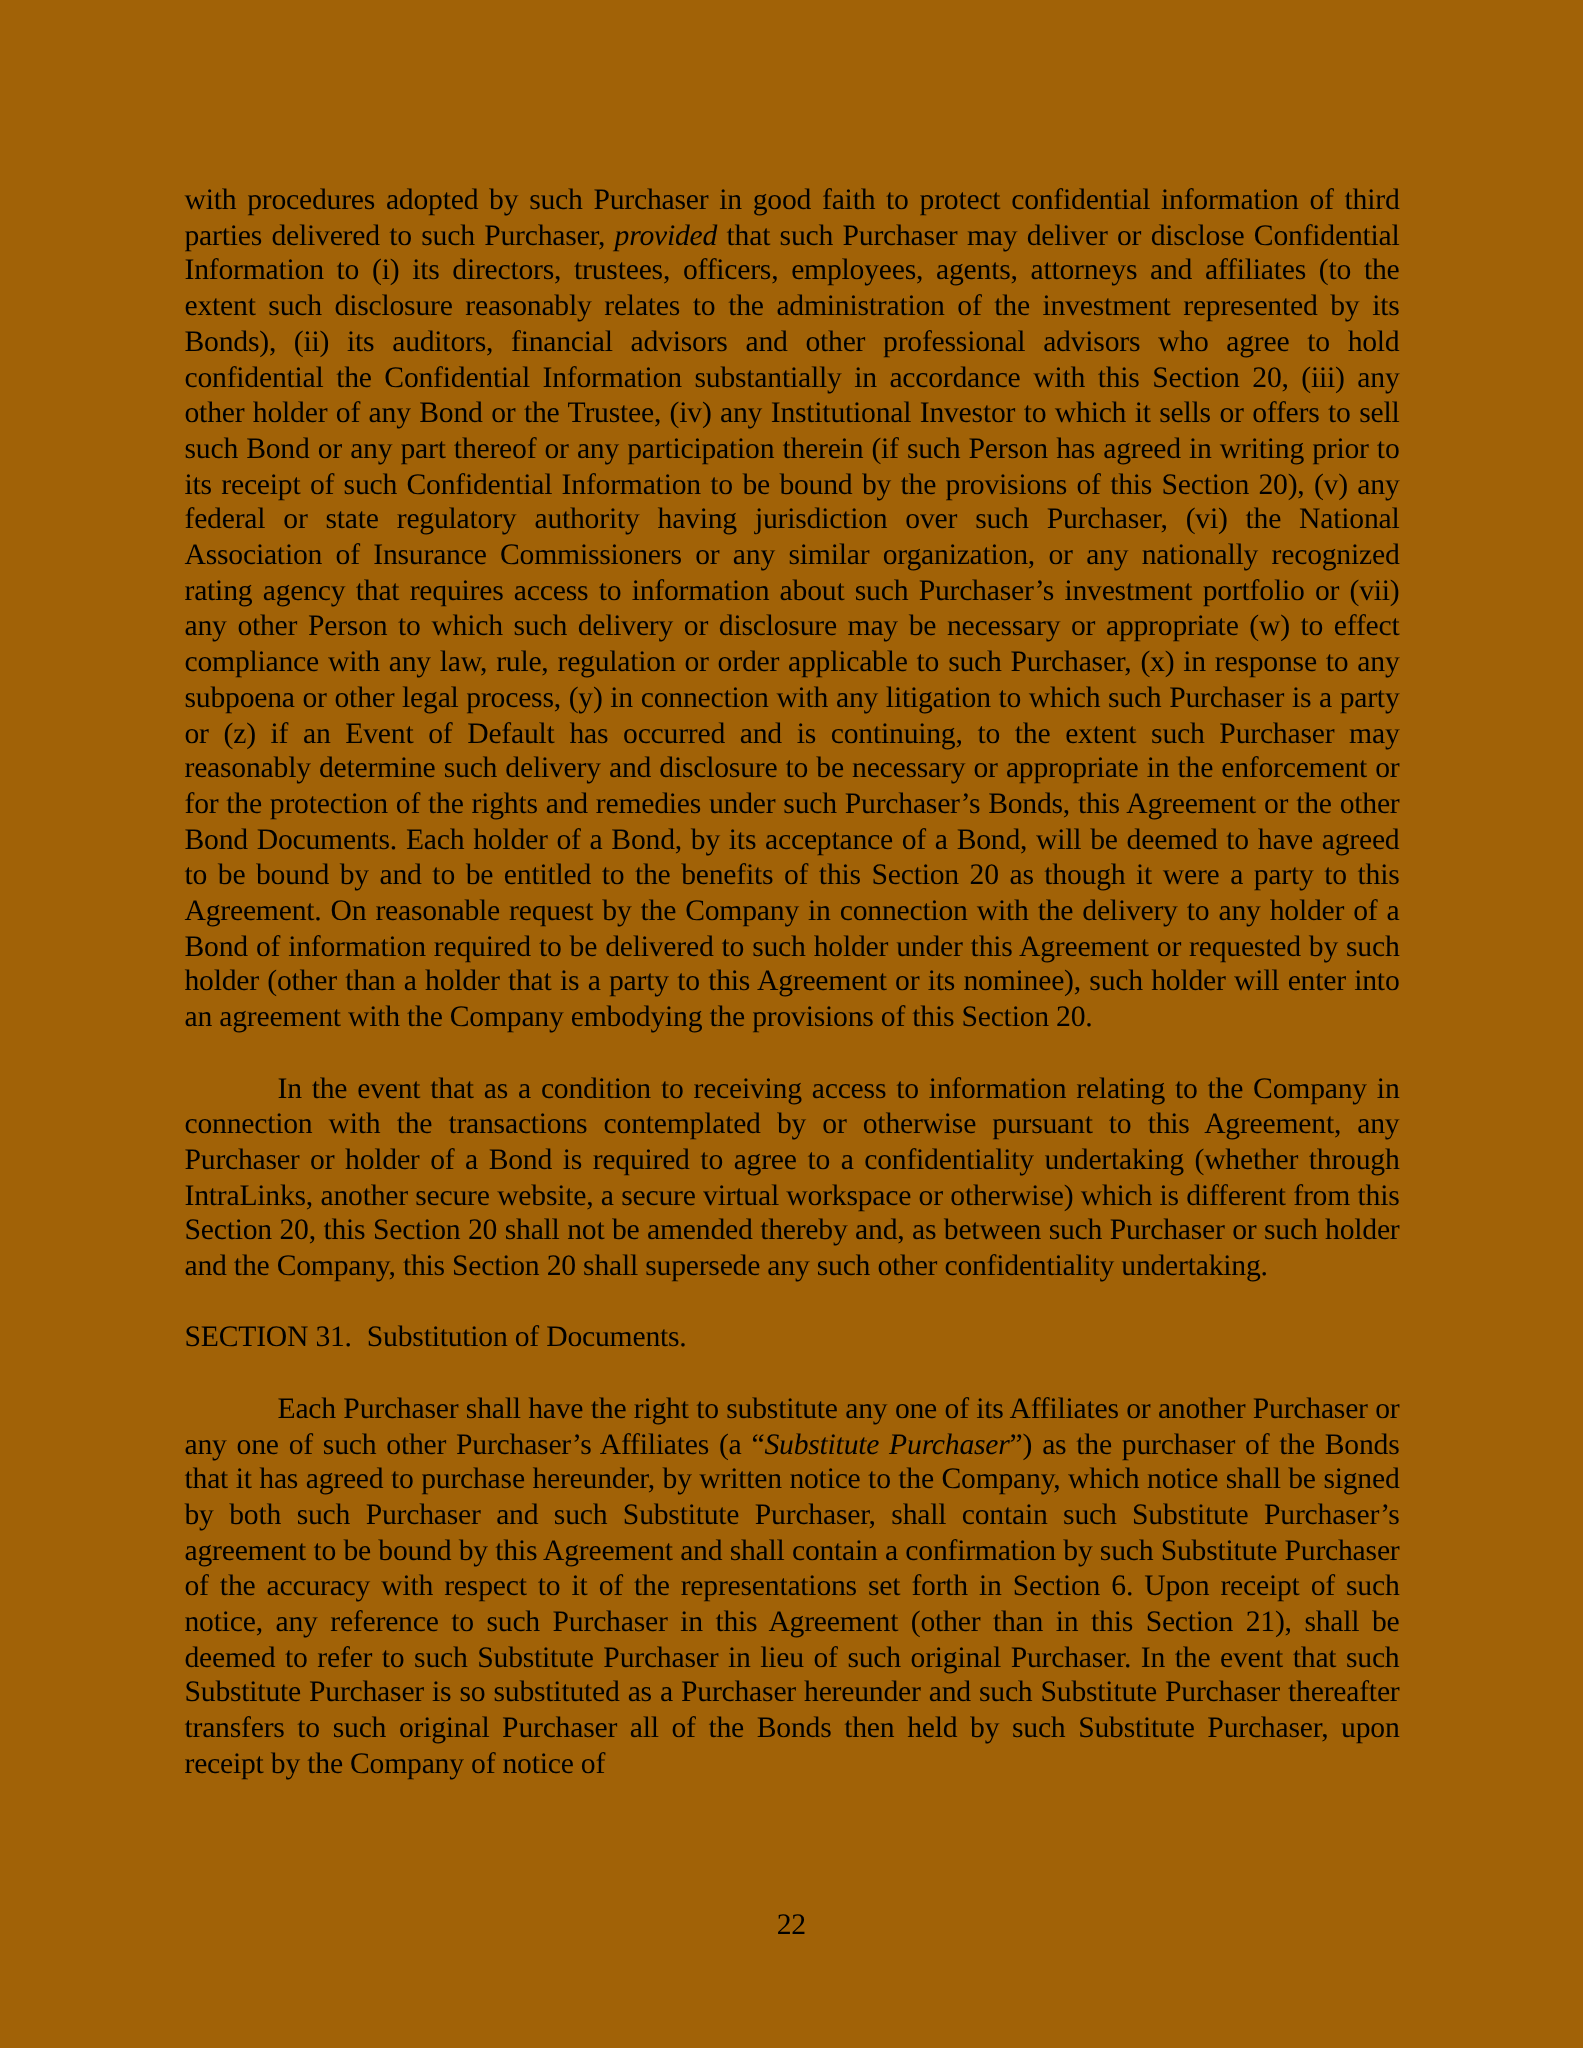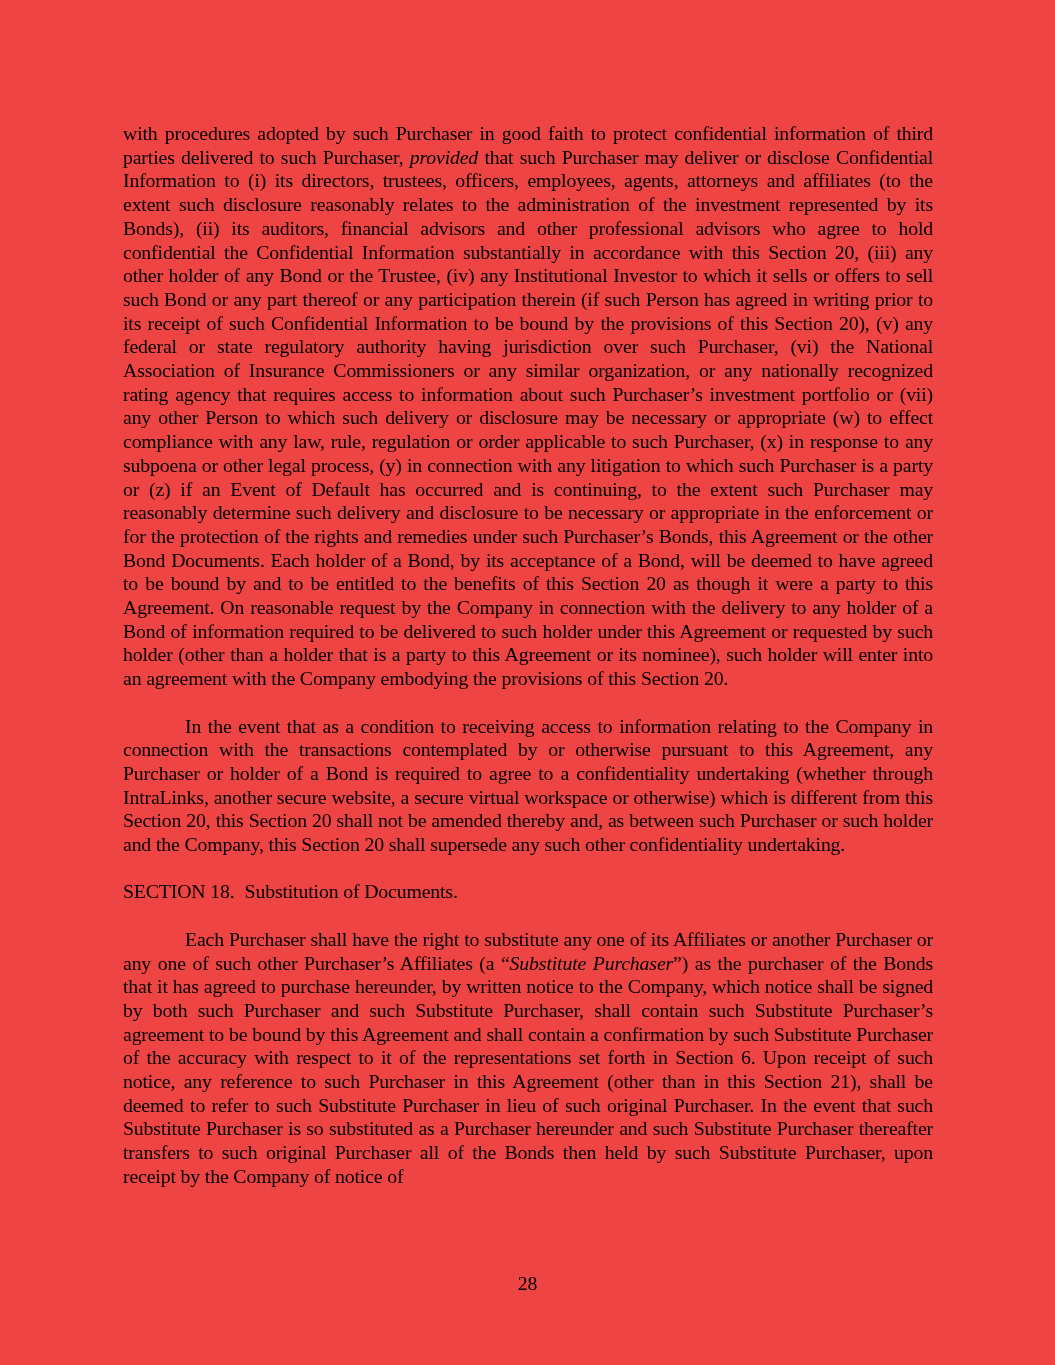--- a/index.html
+++ b/index.html
@@ -6,21 +6,21 @@
   html, body {
     margin: 0;
     padding: 0;
     background: #e8e8e8;
   }
   .page {
     position: relative;
     width: 1055px;
     height: 1365px;
     margin: 0 auto;
-    background: #ef4444;
+    background: #a16207;
     font-family: "Liberation Serif", "DejaVu Serif", serif;
     font-size: 19.8px;
     line-height: 23.7px;
     letter-spacing: -0.15px;
     color: #000000;
     overflow: hidden;
   }
   .content {
     position: absolute;
     left: 123px;
@@ -55,20 +55,20 @@
 </head>
 <body>
 
 <div class="page">
   <div class="content">
 
     <p class="para no-indent"><span>with procedures adopted by such Purchaser in good faith to protect confidential information of third parties delivered to such Purchaser, </span><em>provided</em><span> that such Purchaser may deliver or disclose Confidential Information to (i) its directors, trustees, officers, employees, agents, attorneys and affiliates (to the extent such disclosure reasonably relates to the administration of the investment represented by its Bonds), (ii) its auditors, financial advisors and other professional advisors who agree to hold confidential the Confidential Information substantially in accordance with this Section 20, (iii) any other holder of any Bond or the Trustee, (iv) any Institutional Investor to which it sells or offers to sell such Bond or any part thereof or any participation therein (if such Person has agreed in writing prior to its receipt of such Confidential Information to be bound by the provisions of this Section 20), (v) any federal or state regulatory authority having jurisdiction over such Purchaser, (vi) the National Association of Insurance Commissioners or any similar organization, or any nationally recognized rating agency that requires access to information about such Purchaser’s investment portfolio or (vii) any other Person to which such delivery or disclosure may be necessary or appropriate (w) to effect compliance with any law, rule, regulation or order applicable to such Purchaser, (x) in response to any subpoena or other legal process, (y) in connection with any litigation to which such Purchaser is a party or (z) if an Event of Default has occurred and is continuing, to the extent such Purchaser may reasonably determine such delivery and disclosure to be necessary or appropriate in the enforcement or for the protection of the rights and remedies under such Purchaser’s Bonds, this Agreement or the other Bond Documents. Each holder of a Bond, by its acceptance of a Bond, will be deemed to have agreed to be bound by and to be entitled to the benefits of this Section 20 as though it were a party to this Agreement. On reasonable request by the Company in connection with the delivery to any holder of a Bond of information required to be delivered to such holder under this Agreement or requested by such holder (other than a holder that is a party to this Agreement or its nominee), such holder will enter into an agreement with the Company embodying the provisions of this Section 20.</span></p>
 
     <p class="para indent">In the event that as a condition to receiving access to information relating to the Company in connection with the transactions contemplated by or otherwise pursuant to this Agreement, any Purchaser or holder of a Bond is required to agree to a confidentiality undertaking (whether through IntraLinks, another secure website, a secure virtual workspace or otherwise) which is different from this Section 20, this Section 20 shall not be amended thereby and, as between such Purchaser or such holder and the Company, this Section 20 shall supersede any such other confidentiality undertaking.</p>
 
-    <p class="section-heading"><span>SECTION 18.</span><span class="section-title">Substitution of Documents.</span></p>
+    <p class="section-heading"><span>SECTION 31.</span><span class="section-title">Substitution of Documents.</span></p>
 
     <p class="para indent"><span>Each Purchaser shall have the right to substitute any one of its Affiliates or another Purchaser or any one of such other Purchaser’s Affiliates (a “</span><em>Substitute Purchaser</em><span>”) as the purchaser of the Bonds that it has agreed to purchase hereunder, by written notice to the Company, which notice shall be signed by both such Purchaser and such Substitute Purchaser, shall contain such Substitute Purchaser’s agreement to be bound by this Agreement and shall contain a confirmation by such Substitute Purchaser of the accuracy with respect to it of the representations set forth in Section 6. Upon receipt of such notice, any reference to such Purchaser in this Agreement (other than in this Section 21), shall be deemed to refer to such Substitute Purchaser in lieu of such original Purchaser. In the event that such Substitute Purchaser is so substituted as a Purchaser hereunder and such Substitute Purchaser thereafter transfers to such original Purchaser all of the Bonds then held by such Substitute Purchaser, upon receipt by the Company of notice of</span></p>
 
   </div>
 
-  <div class="page-number">28</div>
+  <div class="page-number">22</div>
 </div>
 
 </body></html>

